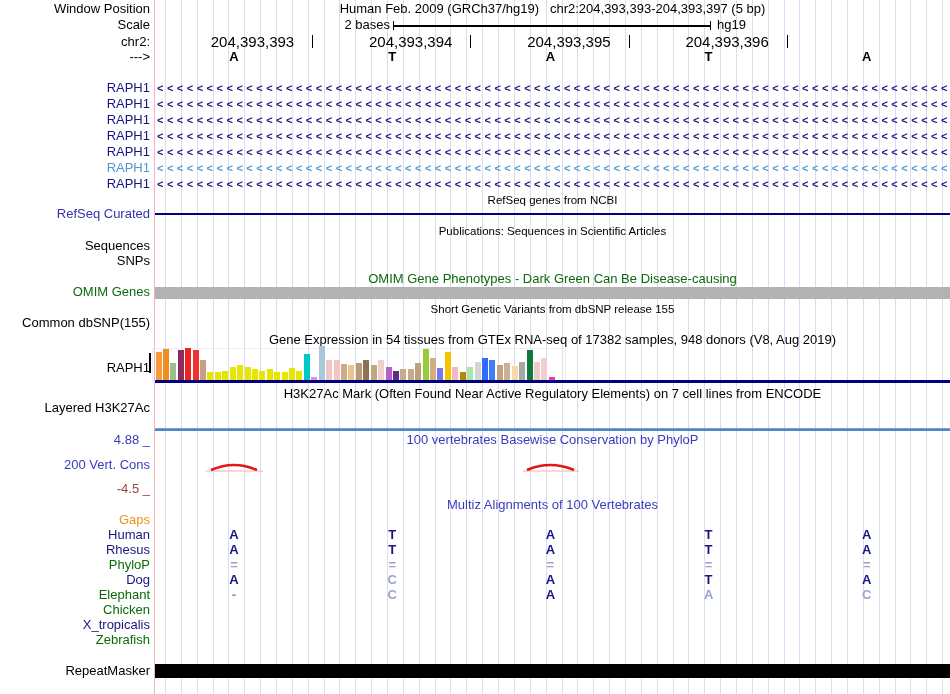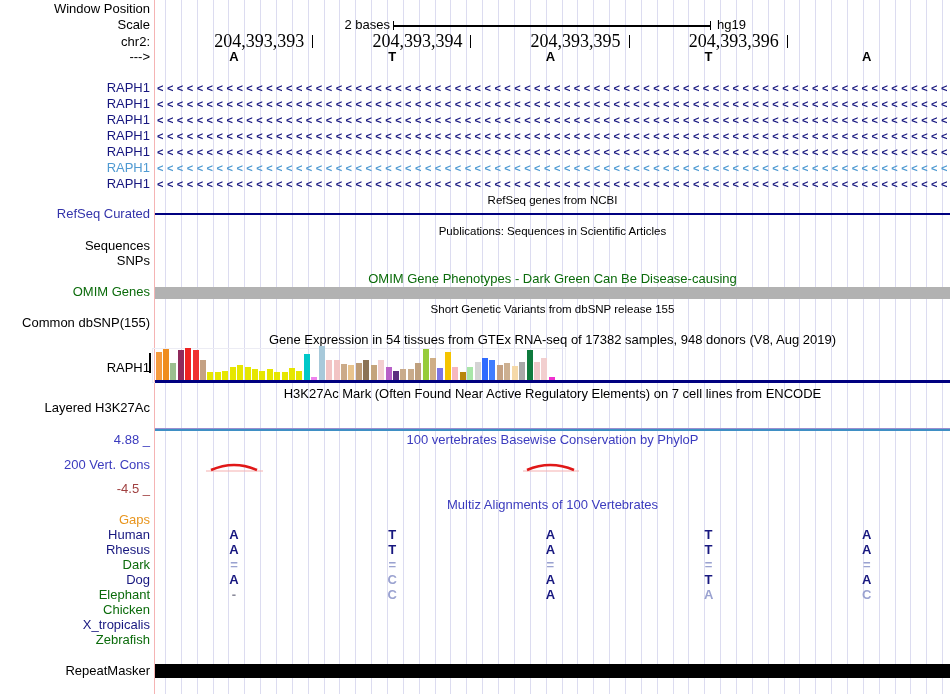--- a/index.html
+++ b/index.html
@@ -5,22 +5,22 @@
   html,body{margin:0;padding:0;background:#fff;}
   #browser{position:relative;width:950px;height:694px;background:#fff;overflow:hidden;
            font-family:"Liberation Sans","DejaVu Sans",sans-serif;font-size:13px;color:#000;}
   #track-bg{position:absolute;left:155px;top:0;width:795px;height:694px;
             background:repeating-linear-gradient(to right,transparent 0 10px,#dcdcf0 10px 11px,transparent 11px 15.86px);}
   #left-edge-line{position:absolute;left:154px;top:0;width:1px;height:694px;background:#f5b4b4;}
   .lbl{position:absolute;right:800px;height:14px;line-height:14px;white-space:nowrap;}
   .title{position:absolute;left:155px;width:795px;text-align:center;height:14px;line-height:14px;white-space:pre;}
   .small{font-size:11.5px;} .green{color:#0b6b0b;} .blue{color:#3b3bbe;}
   .maroon{color:#a04040;} .refseqc{color:#3333aa;}
-  .coord{position:absolute;top:35px;height:13px;line-height:13px;font-size:18px;
-         border-right:1px solid #000;padding-right:8px;white-space:nowrap;font-family:Liberation Serif, serif;}
+  .coord{position:absolute;top:35px;height:13px;line-height:13px;font-size:15px;
+         border-right:1px solid #000;padding-right:18px;white-space:nowrap;}
   .base{position:absolute;transform:translateX(-50%);font-weight:bold;height:14px;line-height:14px;}
   .arrowline{position:absolute;left:157px;width:791px;height:14px;line-height:14px;overflow:hidden;
              white-space:nowrap;font-size:11px;letter-spacing:3.5px;font-weight:bold;}
   .hline{position:absolute;left:155px;width:795px;}
   .gtex-bar{position:absolute;width:6px;}
   .alnletter{position:absolute;transform:translateX(-50%);font-weight:bold;height:14px;line-height:14px;}
   .dark{color:#17177f;} .light{color:#9aa2d0;} .gray{color:#8a8a9a;}
   #scale-ruler{position:absolute;left:393px;top:25px;width:318px;height:2px;background:#000;}
   .scale-tick{position:absolute;width:1px;height:9px;top:21px;background:#000;}
   #gtex-plot-box{position:absolute;left:152px;top:348px;width:412px;height:33px;border:1px solid #ececf4;}
@@ -31,20 +31,21 @@
 
 <div id="browser">
   <div id="track-bg"></div>
   <div id="left-edge-line"></div>
 
   <div class="lbl" style="top:2px">Window Position</div>
   <div class="lbl" style="top:18px">Scale</div>
   <div class="lbl" style="top:35px">chr2:</div>
   <div class="lbl" style="top:50px">---&gt;</div>
 
+  <div class="title" style="top:2px">Human Feb. 2009 (GRCh37/hg19)   chr2:204,393,393-204,393,397 (5 bp)</div>
   <div class="lbl" style="top:18px;right:560px">2 bases</div>
   <div id="scale-ruler"></div>
   <div class="scale-tick" style="left:393px"></div>
   <div class="scale-tick" style="left:710px"></div>
   <div class="lbl" style="top:18px;right:auto;left:717px">hg19</div>
 
   <div class="title small" style="top:224px">Publications: Sequences in Scientific Articles</div>
   <div class="title small" style="top:193px">RefSeq genes from NCBI</div>
   <div class="title green" style="top:272px">OMIM Gene Phenotypes - Dark Green Can Be Disease-causing</div>
   <div class="title small" style="top:302px">Short Genetic Variants from dbSNP release 155</div>
@@ -173,21 +174,21 @@
       <div class="alnletter dark" style="left:392.2px;top:528px">T</div>
       <div class="alnletter dark" style="left:550.4px;top:528px">A</div>
       <div class="alnletter dark" style="left:708.5999999999999px;top:528px">T</div>
       <div class="alnletter dark" style="left:866.8px;top:528px">A</div>
       <div class="lbl" style="top:543px;color:#17177f">Rhesus</div>
       <div class="alnletter dark" style="left:234px;top:543px">A</div>
       <div class="alnletter dark" style="left:392.2px;top:543px">T</div>
       <div class="alnletter dark" style="left:550.4px;top:543px">A</div>
       <div class="alnletter dark" style="left:708.5999999999999px;top:543px">T</div>
       <div class="alnletter dark" style="left:866.8px;top:543px">A</div>
-      <div class="lbl" style="top:558px;color:#0b6b0b">Dark</div>
+      <div class="lbl" style="top:558px;color:#0b6b0b">PhyloP</div>
       <div class="alnletter light" style="left:234px;top:558px">=</div>
       <div class="alnletter light" style="left:392.2px;top:558px">=</div>
       <div class="alnletter light" style="left:550.4px;top:558px">=</div>
       <div class="alnletter light" style="left:708.5999999999999px;top:558px">=</div>
       <div class="alnletter light" style="left:866.8px;top:558px">=</div>
       <div class="lbl" style="top:573px;color:#17177f">Dog</div>
       <div class="alnletter dark" style="left:234px;top:573px">A</div>
       <div class="alnletter light" style="left:392.2px;top:573px">C</div>
       <div class="alnletter dark" style="left:550.4px;top:573px">A</div>
       <div class="alnletter dark" style="left:708.5999999999999px;top:573px">T</div>

